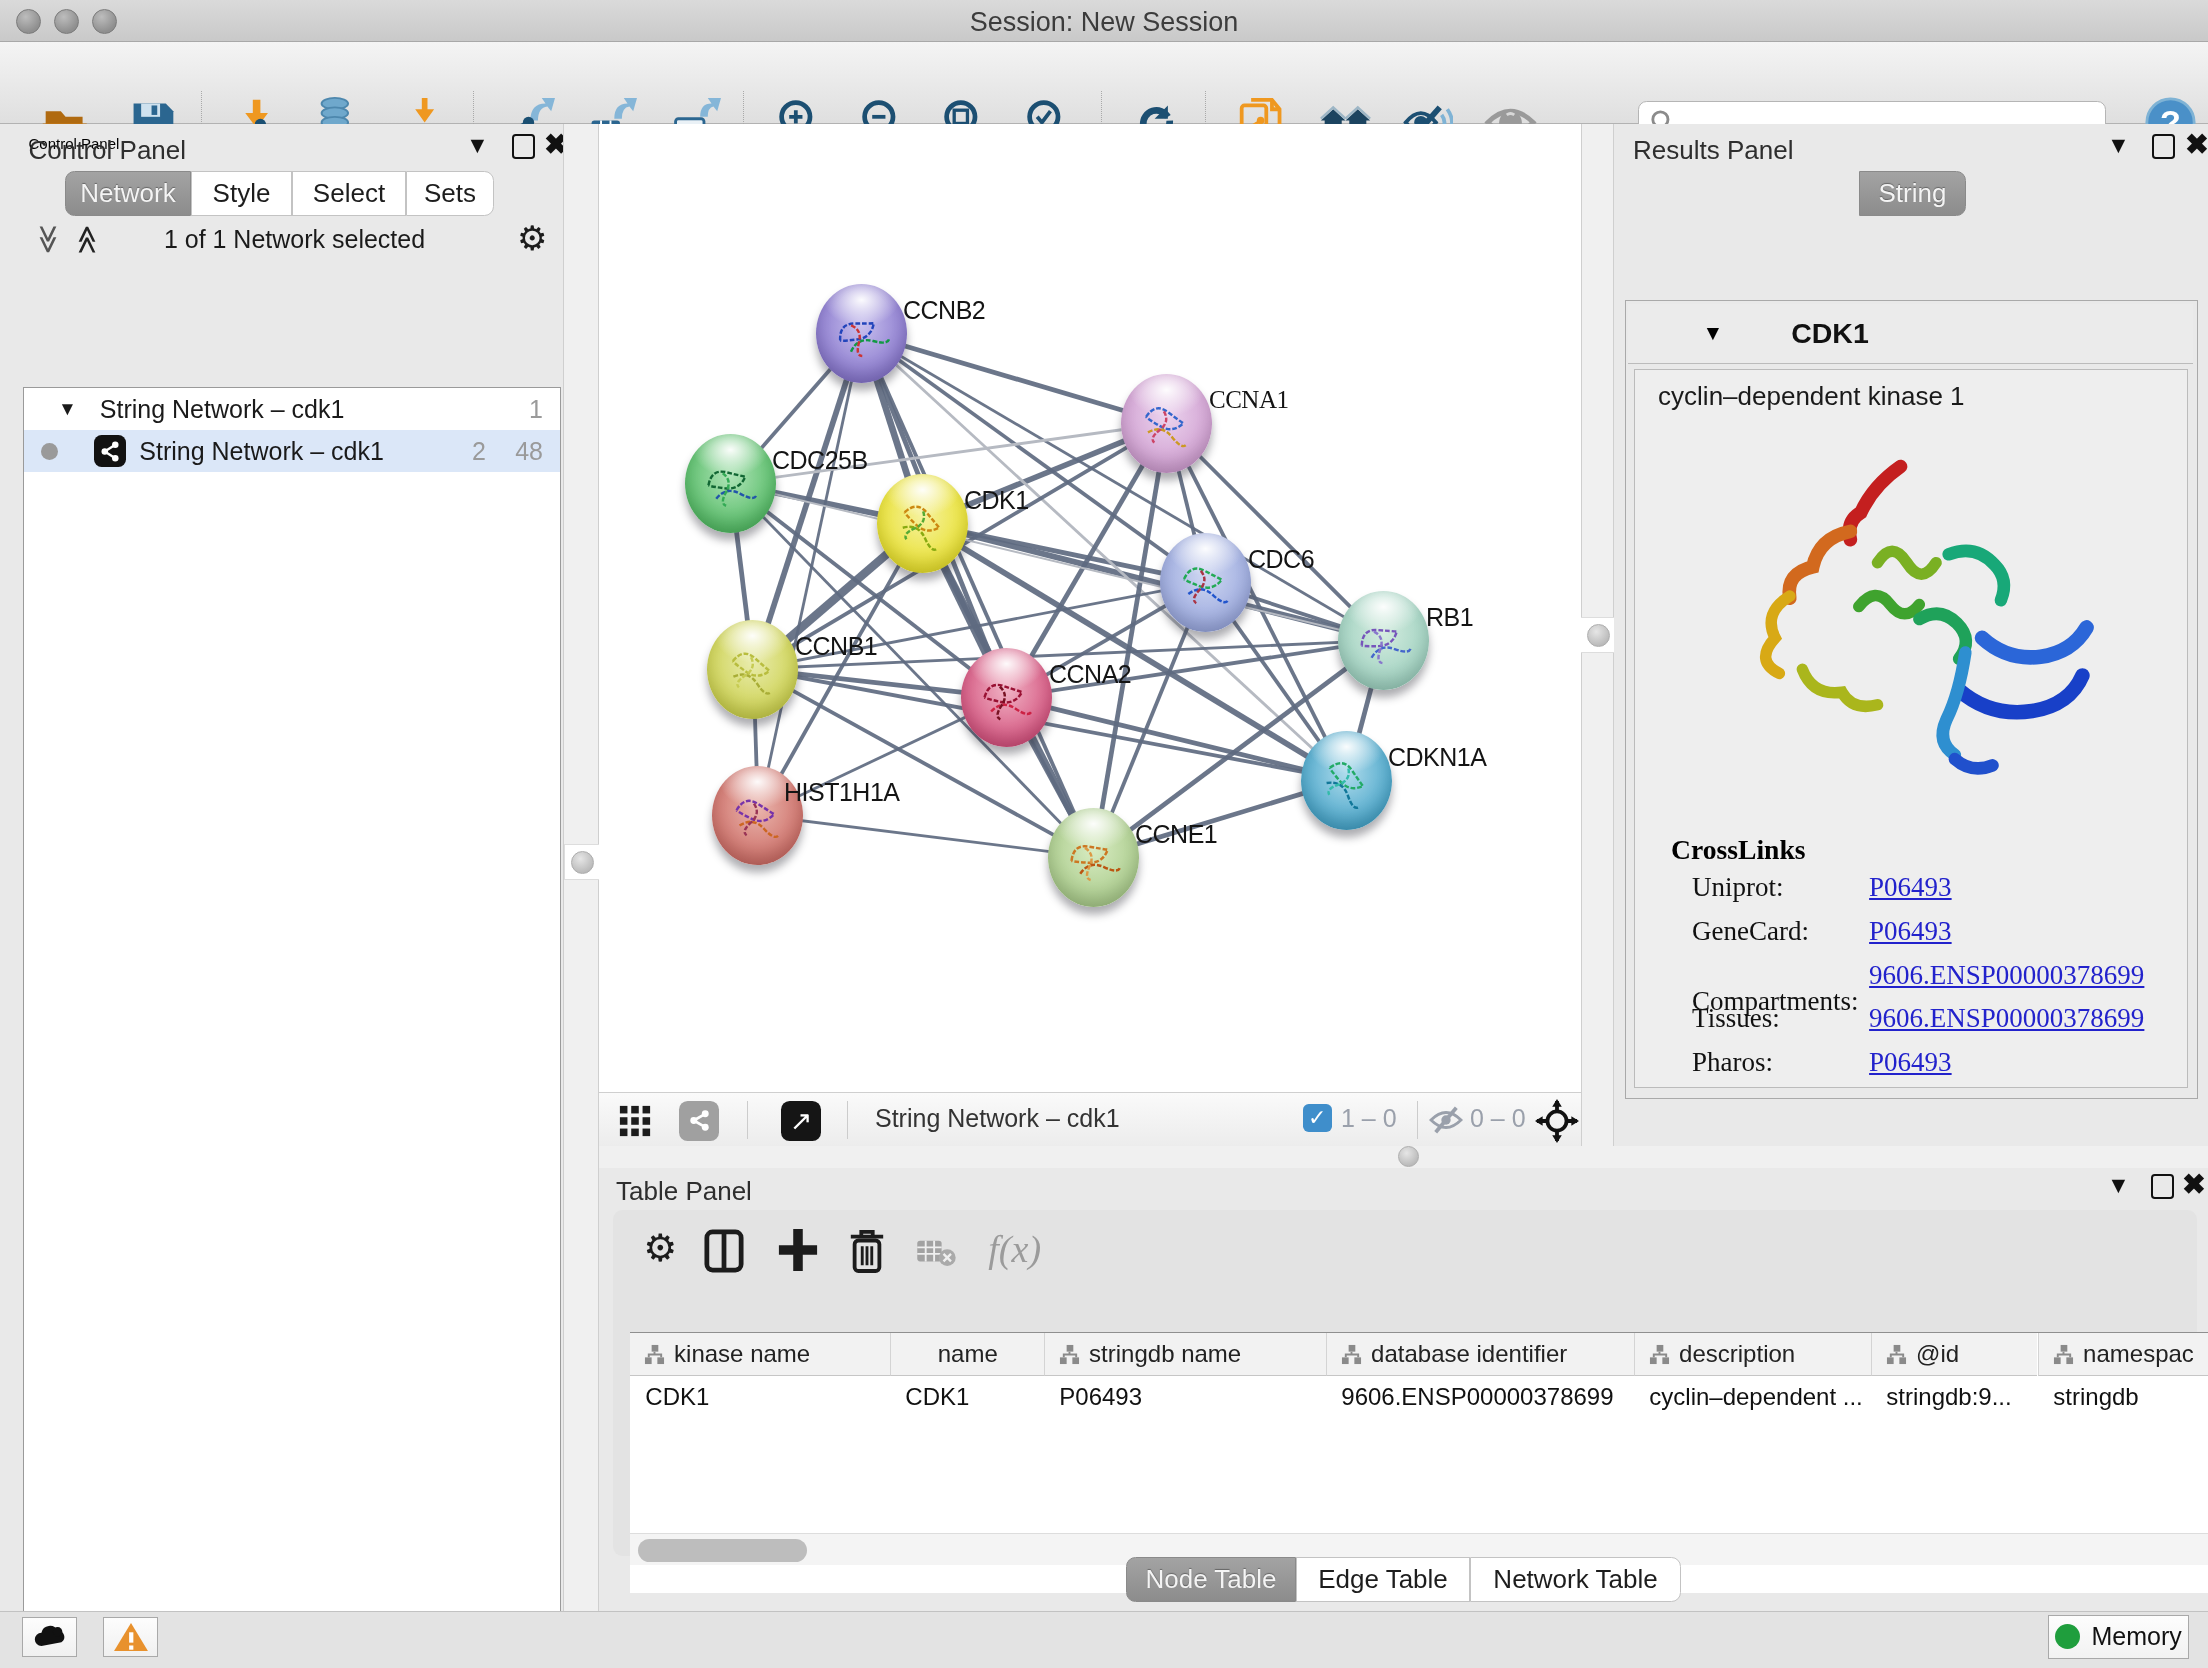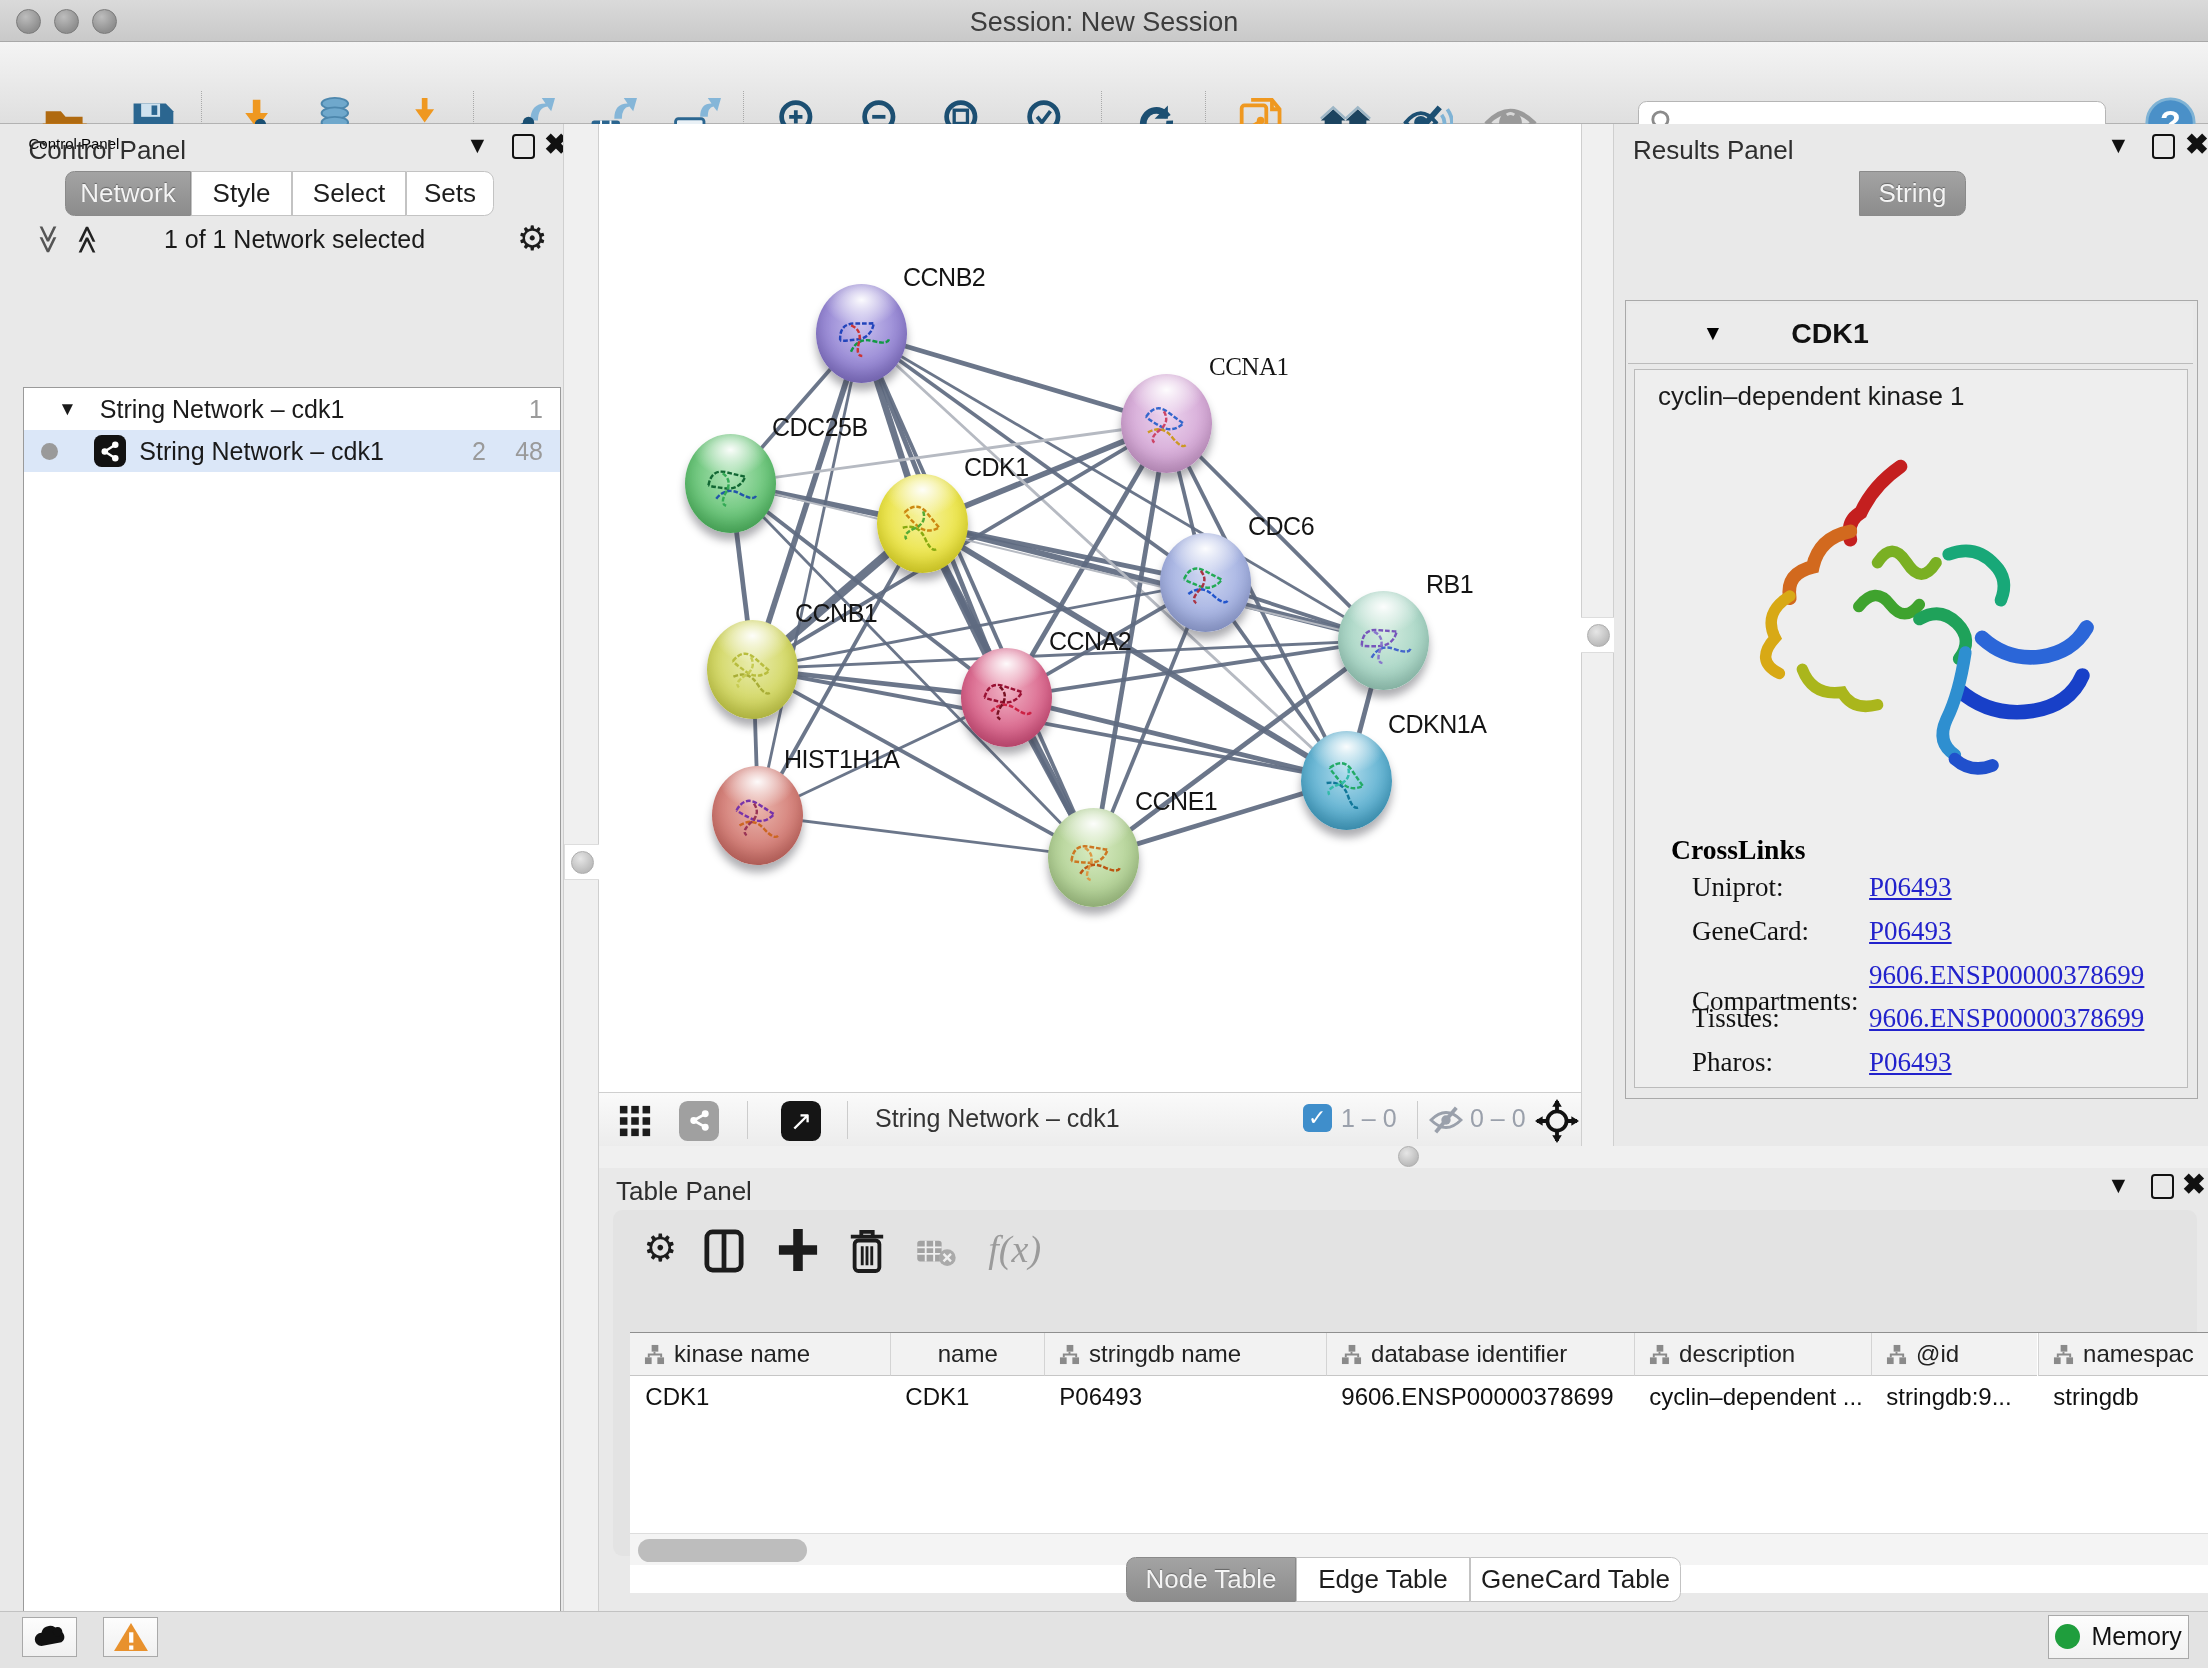--- a/index.html
+++ b/index.html
@@ -43,21 +43,21 @@
   .tree-count { color:#9a9a9a; }
   #tree-child { background:#dbe7f8; }
   .share-badge { width:32px; height:32px; background:#111; border-radius:7.6px; display:flex; align-items:center; justify-content:center; }
 
   
   #network-canvas { left:599px; top:124px; width:982px; height:968px; background:#fff; overflow:hidden; cursor:default; }
   #edges-svg { position:absolute; left:0; top:0; }
   .gnode { position:absolute; width:91px; height:99px; border-radius:50%;
     box-shadow:0 7.6px 8.6px rgba(50,50,60,.4), inset 0 -9.5px 15px rgba(0,0,0,.15); cursor:pointer; }
   .gnode svg { position:absolute; left:11.4px; top:17px; }
-  .gnode-label { position:absolute; font-size:25px; letter-spacing:-0.5px; color:#141414; white-space:nowrap; }
+  .gnode-label { position:absolute; font-size:25px; letter-spacing:-0.5px; color:#141414; white-space:nowrap;margin-top:33px; }
 
   
   #view-toolbar { left:599px; top:1092px; width:982px; height:54px;
     background:linear-gradient(#fafafa,#ececec); border-top:1px solid #cfcfcf; }
   .vt-sep { top:7.6px; width:0; height:38px; border-left:1px solid #ccc; }
   #vt-title { font-size:25px; color:#333; top:11.4px; }
   .vt-count { font-size:25px; color:#9aa0ab; top:11.4px; }
   #vt-checkbox { width:28.5px; height:28.5px; background:#3f8ecb; border-radius:5.7px; color:#fff;
     font-size:22px; display:flex; align-items:center; justify-content:center; top:10.5px; cursor:pointer; }
 
@@ -727,21 +727,21 @@
       <div class="td-cell" style="left:1408px; width:171px">stringdb</div>
     </div>
     <div id="tp-hscroll" class="abs">
       <div id="tp-hthumb" class="abs"></div>
     </div>
   </div>
 
   <div class="abs" style="left:527px; top:389px; display:flex">
     <div class="tab first active" style="width:170px">Node Table</div>
     <div class="tab" style="width:174px">Edge Table</div>
-    <div class="tab last" style="width:211px">GeneCard Table</div>
+    <div class="tab last" style="width:211px">Network Table</div>
   </div>
 </div>
 
 <div id="status-bar" class="abs">
   <div class="sb-btn abs" style="left:22px">
     <svg width="38" height="27" viewBox="0 0 40 28">
         <path d="M11 24 a7 7 0 0 1 0 -14 a9 9 0 0 1 17 -2 a6.5 6.5 0 0 1 4 12 z" fill="#111"></path>
         <circle cx="28" cy="9" r="5" fill="#111"></circle>
       </svg>
   </div>

